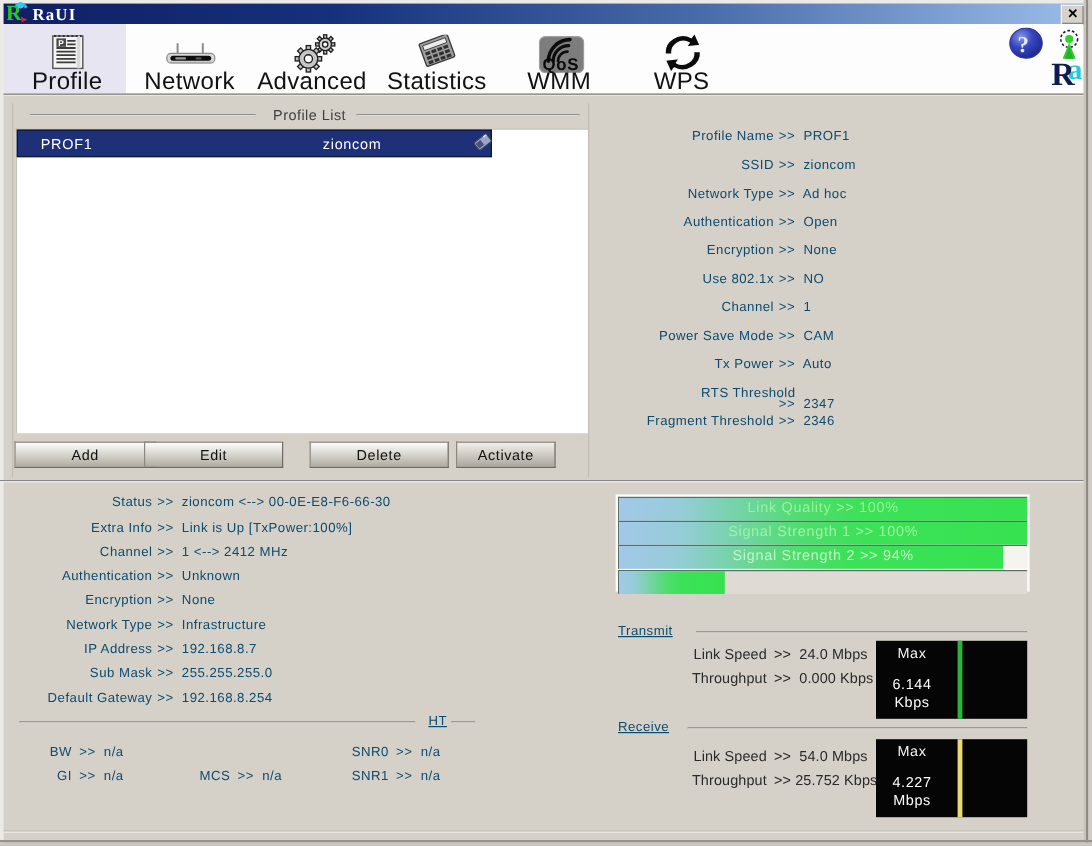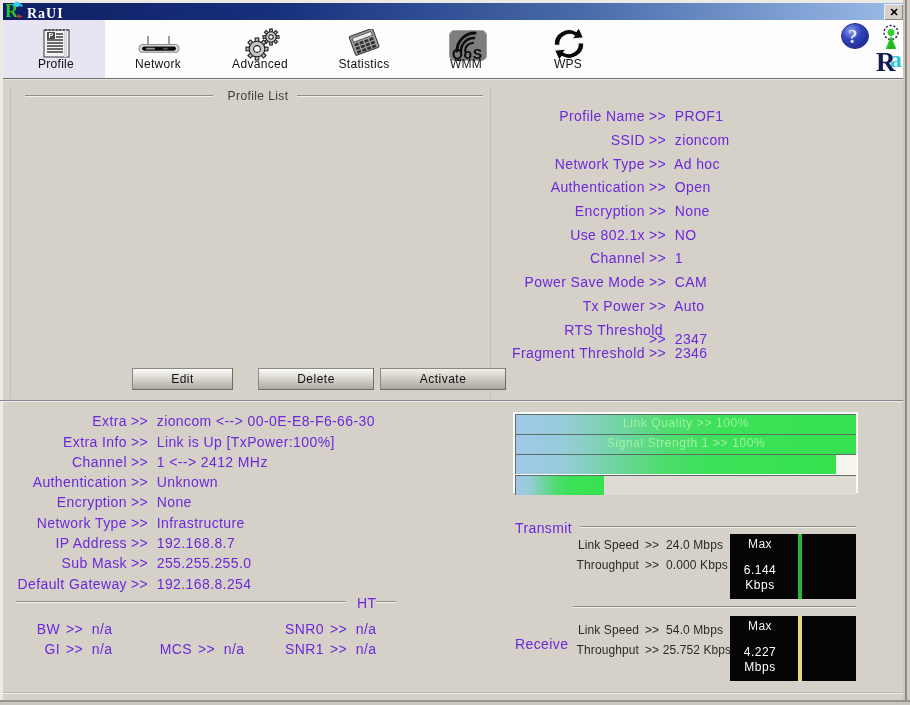--- a/index.html
+++ b/index.html
@@ -1,38 +1,38 @@
 <!DOCTYPE html>
 <html><head>
 <meta charset="utf-8">
 <style>
 html,body{margin:0;padding:0;}
 body{width:910px;height:705px;overflow:hidden;font-family:"Liberation Sans",sans-serif;}
 #win{position:relative;width:910px;height:705px;background:#d5d1c9;overflow:hidden;}
 .abs{position:absolute;}
-.t12{font-size:14px;letter-spacing:0.4px;color:#6d28d9;white-space:nowrap;}
+.t12{font-size:11px;letter-spacing:0.4px;color:#0c4a6e;white-space:nowrap;text-decoration:underline;}
 .t12t{font-size:12px;letter-spacing:0.1px;color:#2a2a2a;white-space:nowrap;}
 .lab{position:absolute;text-align:right;white-space:nowrap;}
 .val{position:absolute;white-space:nowrap;}
 
 #edgeT{left:0;top:0;width:910px;height:3px;background:#eceae5;}
 #edgeL{left:0;top:0;width:3px;height:705px;background:#eceae5;}
 #edgeR1{left:903px;top:0;width:2px;height:705px;background:#c9c5bd;}
 #edgeR2{left:905px;top:0;width:2px;height:705px;background:#8f8b84;}
 #edgeR3{left:907px;top:0;width:3px;height:705px;background:#d0ccc5;}
 #edgeB1{left:0;top:700px;width:910px;height:2px;background:#97938c;}
 #edgeB2{left:0;top:702px;width:910px;height:3px;background:#cac6bf;}
 
 #title{left:3px;top:3px;width:900px;height:17px;background:linear-gradient(to right,#101f63,#16307c 30%,#4a6cab 65%,#9cbce8 100%);}
 #title .txt{position:absolute;left:24px;top:3px;color:#fff;font-family:"Liberation Serif",serif;font-weight:bold;font-size:14px;letter-spacing:1px;}
 #closebtn{left:884px;top:4px;width:18px;height:15px;background:#d6d2ca;border-top:1px solid #f4f2ee;border-left:1px solid #f4f2ee;border-right:1px solid #403e3a;border-bottom:1px solid #403e3a;box-shadow:inset -1px -1px 0 #8a867f;color:#000;font-weight:bold;font-size:11px;text-align:center;line-height:14px;font-family:"Liberation Sans",sans-serif;}
 
 #toolbar{left:3px;top:20px;width:900px;height:58px;background:#fdfdfd;}
 #tabsel{left:0px;top:0px;width:102px;height:58px;background:#e7e5f2;}
-.tablabel{position:absolute;top:37px;width:102px;text-align:center;font-size:12px;letter-spacing:0.3px;color:#111;}
+.tablabel{position:absolute;top:37px;width:102px;text-align:center;font-size:20px;letter-spacing:0.3px;color:#111;}
 #tbline{left:3px;top:78px;width:900px;height:1px;background:#6f6d68;}
 #tbline2{left:3px;top:79px;width:900px;height:1px;background:#e8e6e1;}
 
 #vline1{left:10px;top:86px;width:1px;height:312px;background:#c2beb6;}
 #vline2{left:490px;top:86px;width:1px;height:312px;background:#c2beb6;}
 .hline{height:1px;background:#8f8d88;border-bottom:1px solid #f2f0eb;}
 #pl-title{left:218px;top:89px;width:80px;text-align:center;font-size:12px;letter-spacing:0.4px;color:#404040;}
 #listbox{left:13px;top:107px;width:476px;height:253px;background:#fff;border-top:1px solid #b9b5ad;border-left:1px solid #b9b5ad;}
 #selrow{left:2px;top:2px;width:396px;height:23px;background:#1d3078;border:1.5px solid #0c1636;box-sizing:border-box;}
 #selrow .c1{position:absolute;left:20px;top:5px;color:#fff;font-size:12px;letter-spacing:0.6px;}
@@ -186,23 +186,37 @@
       <span style="position:absolute;left:0px;top:-3px;color:#101c50;font-family:'Liberation Serif',serif;font-weight:bold;font-size:27px;">R</span>
     </div>
   </div>
   <div id="tbline" class="abs"></div>
     <div id="tbline2" class="abs"></div>
   <div id="vline1" class="abs"></div>
     <div id="vline2" class="abs"></div>
   <div class="abs hline" style="left:25px;top:95px;width:188px;"></div>
   <div class="abs hline" style="left:297px;top:95px;width:186px;"></div>
   <div id="pl-title" class="abs">Profile List</div>
-  <div class="btn" style="left:132px;width:101px;">Edit</div>
+  <div id="listbox" class="abs">
+    <div id="selrow">
+      <span class="c1">PROF1</span>
+        <span class="c2">zioncom</span>
+      <svg style="position:absolute;left:379px;top:1px;" width="18" height="18" viewBox="0 0 18 18">
+        <g transform="rotate(-38 9 9)">
+          <rect x="2.5" y="5.5" width="13" height="8" rx="1.5" fill="#9ba6c2" stroke="#3c4666" stroke-width="1"></rect>
+          <rect x="3.5" y="7" width="5" height="5" fill="#48527a"></rect>
+          <line x1="12" y1="6.5" x2="15" y2="6.5" stroke="#d8dce8" stroke-width="1.4"></line>
+        </g>
+      </svg>
+    </div>
+  </div>
+  <div class="btn" style="left:12px;width:118px;">Add</div>
+  <div class="btn" style="left:120px;width:116px;">Edit</div>
   <div class="btn" style="left:258px;width:116px;">Delete</div>
-  <div class="btn" style="left:380px;width:126px;background:linear-gradient(#f2f0ec,#d6d2ca 40%,#aaa69e);">Activate</div>
+  <div class="btn" style="left:380px;width:83px;background:linear-gradient(#f2f0ec,#d6d2ca 40%,#aaa69e);">Activate</div>
   <div class="t12">
       <span class="lab" style="right:265px;top:108px;">Profile Name</span>
       <span class="val" style="left:649px;top:108px;">&gt;&gt;&nbsp; PROF1</span>
     </div>
   <div class="t12">
       <span class="lab" style="right:265px;top:132px;">SSID</span>
       <span class="val" style="left:649px;top:132px;">&gt;&gt;&nbsp; zioncom</span>
     </div>
   <div class="t12">
       <span class="lab" style="right:265px;top:156px;">Network Type</span>
@@ -236,21 +250,21 @@
       <span class="lab" style="right:247px;top:322px;">RTS Threshold</span>
       <span class="val" style="left:649px;top:331px;">&gt;&gt;&nbsp; 2347</span>
     </div>
   <div class="t12">
       <span class="lab" style="right:265px;top:345px;">Fragment Threshold</span>
       <span class="val" style="left:649px;top:345px;">&gt;&gt;&nbsp; 2346</span>
     </div>
   <div id="midline1" class="abs"></div>
     <div id="midline2" class="abs"></div>
   <div class="t12">
-      <span class="lab" style="right:783px;top:413px;">Extra</span>
+      <span class="lab" style="right:783px;top:413px;">Status</span>
       <span class="val" style="left:131px;top:413px;">&gt;&gt;&nbsp; zioncom &lt;--&gt; 00-0E-E8-F6-66-30</span>
     </div>
   <div class="t12">
       <span class="lab" style="right:783px;top:434px;">Extra Info</span>
       <span class="val" style="left:131px;top:434px;">&gt;&gt;&nbsp; Link is Up [TxPower:100%]</span>
     </div>
   <div class="t12">
       <span class="lab" style="right:783px;top:454px;">Channel</span>
       <span class="val" style="left:131px;top:454px;">&gt;&gt;&nbsp; 1 &lt;--&gt; 2412 MHz</span>
     </div>
@@ -305,20 +319,21 @@
     <div class="bar" style="top:2px;">
         <div class="fill" style="width:100%;"></div>
         <div class="bartxt" style="color:#98f49a;">Link Quality &gt;&gt; 100%</div>
       </div>
     <div class="bar" style="top:22px;">
         <div class="fill" style="width:100%;"></div>
         <div class="bartxt" style="color:#9cf4a2;">Signal Strength 1 &gt;&gt; 100%</div>
       </div>
     <div class="bar" style="top:42px;background:#f6f4ef;">
         <div class="fill" style="width:94%;"></div>
+        <div class="bartxt" style="color:#c2f7c6;">Signal Strength 2 &gt;&gt; 94%</div>
       </div>
     <div class="bar" style="top:63px;background:#dfdbd4;">
         <div class="fill" style="width:26%;"></div>
       </div>
   </div>
   <div class="abs t12" style="left:515px;top:520px;">Transmit</div>
   <div class="abs hline" style="left:580px;top:526px;width:276px;"></div>
   <div class="t12t">
       <span class="lab" style="right:271px;top:538px;">Link Speed</span>
       <span class="val" style="left:645px;top:538px;">&gt;&gt;&nbsp; 24.0 Mbps</span>
@@ -326,21 +341,21 @@
   <div class="t12t">
       <span class="lab" style="right:271px;top:558px;">Throughput</span>
       <span class="val" style="left:645px;top:558px;">&gt;&gt;&nbsp; 0.000 Kbps</span>
     </div>
   <div class="bb abs" style="top:534px;">
     <div class="mx">Max</div>
       <div class="n1">6.144</div>
       <div class="n2">Kbps</div>
     <div class="vln" style="background:#2cb23e;"></div>
   </div>
-  <div class="abs t12" style="left:515px;top:600px;margin-top:36px;">Receive</div>
+  <div class="abs t12" style="left:515px;top:600px;">Receive</div>
   <div class="abs hline" style="left:573px;top:606px;width:283px;"></div>
   <div class="t12t">
       <span class="lab" style="right:271px;top:623px;">Link Speed</span>
       <span class="val" style="left:645px;top:623px;">&gt;&gt;&nbsp; 54.0 Mbps</span>
     </div>
   <div class="t12t">
       <span class="lab" style="right:271px;top:643px;">Throughput</span>
       <span class="val" style="left:645px;top:643px;">&gt;&gt;&nbsp;25.752 Kbps</span>
     </div>
   <div class="bb abs" style="top:616px;">

